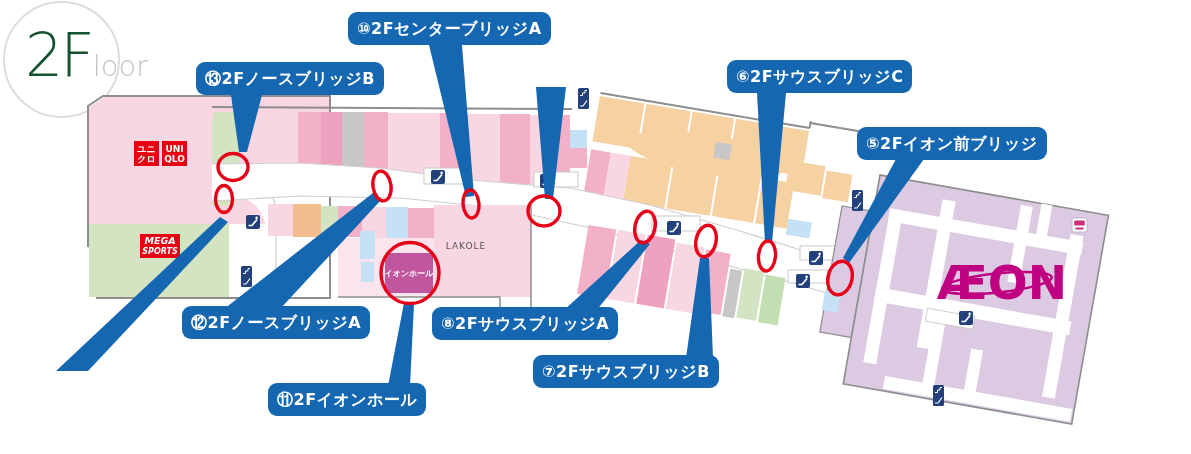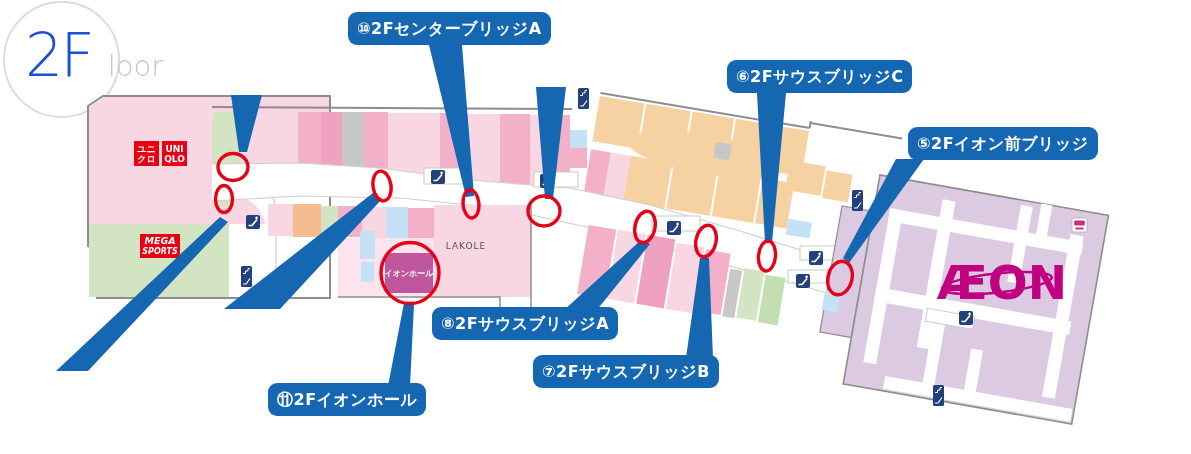--- a/index.html
+++ b/index.html
@@ -4,27 +4,27 @@
 <style>
   html,body{margin:0;padding:0;background:#fff;}
   .stage{position:relative;width:1191px;height:454px;background:#ffffff;overflow:hidden;
          font-family:"DejaVu Sans","Liberation Sans",sans-serif;}
   svg{position:absolute;left:0;top:0;}
 
   
   .floor-badge{position:absolute;left:3px;top:1px;width:117px;height:117px;border:2px solid #dcdcdc;
                border-radius:50%;box-sizing:border-box;background:#fff;}
   .fb-text{position:absolute;left:20px;top:22px;display:flex;align-items:baseline;}
-  .fb-main{font-size:60px;font-weight:300;color:#1d4ed8;letter-spacing:-3px;line-height:1;}
-  .fb-suffix{font-size:29px;font-weight:300;color:#c4c4c4;line-height:1;margin-left:16px;}
+  .fb-main{font-size:60px;font-weight:300;color:#14532d;letter-spacing:-3px;line-height:1;}
+  .fb-suffix{font-size:29px;font-weight:300;color:#c4c4c4;line-height:1;margin-left:1px;}
 
   
   .map-label{position:absolute;background:#1667b1;color:#ffffff;font-weight:700;font-size:16px;
              line-height:1;padding:9px 9px 8px;border-radius:9px;white-space:nowrap;letter-spacing:.5px;}
-  .lb5{left:908px;top:127px}.lb6{left:727px;top:60px}.lb7{left:533px;top:355px}
+  .lb5{left:857px;top:127px}.lb6{left:727px;top:60px}.lb7{left:533px;top:355px}
   .lb8{left:432px;top:307px}.lb9{left:504px;top:54px}.lb10{left:348px;top:12px}
   .lb11{left:268px;top:383px}.lb12{left:182px;top:306px}.lb13{left:196px;top:62px}
   .lb14{left:22px;top:368px}
 
   
   .tPinkL{fill:#f8d6e2}.tPinkL2{fill:#fbe4ed}.tPinkM{fill:#f3b1c9}.tPinkM2{fill:#efa2bf}
   .tGray{fill:#c7c7c7}.tGreen{fill:#d2e4c2}.tGreen2{fill:#c3deb2}.tBlueL{fill:#c5e1f5}
   .tTan{fill:#f6d1a2}.tLav{fill:#dccae3}.tOrange{fill:#f3bd8d}
   .outline{stroke:#8d8d8d;stroke-width:2;fill:#ffffff}
   .gline{stroke:#8d8d8d;stroke-width:2;fill:none}
@@ -244,14 +244,16 @@
       <ellipse class="redmark" cx="410" cy="273" rx="29" ry="30.5"></ellipse>
     </g>
   </svg>
 
   <div class="map-label lb5">⑤2Fイオン前ブリッジ</div>
   <div class="map-label lb6">⑥2FサウスブリッジC</div>
   <div class="map-label lb7">⑦2FサウスブリッジB</div>
   <div class="map-label lb8">⑧2FサウスブリッジA</div>
   <div class="map-label lb10">⑩2FセンターブリッジA</div>
   <div class="map-label lb11">⑪2Fイオンホール</div>
+  <div class="map-label lb12">⑫2FノースブリッジA</div>
+  <div class="map-label lb13">⑬2FノースブリッジB</div>
 
 </div>
 
 </body></html>

